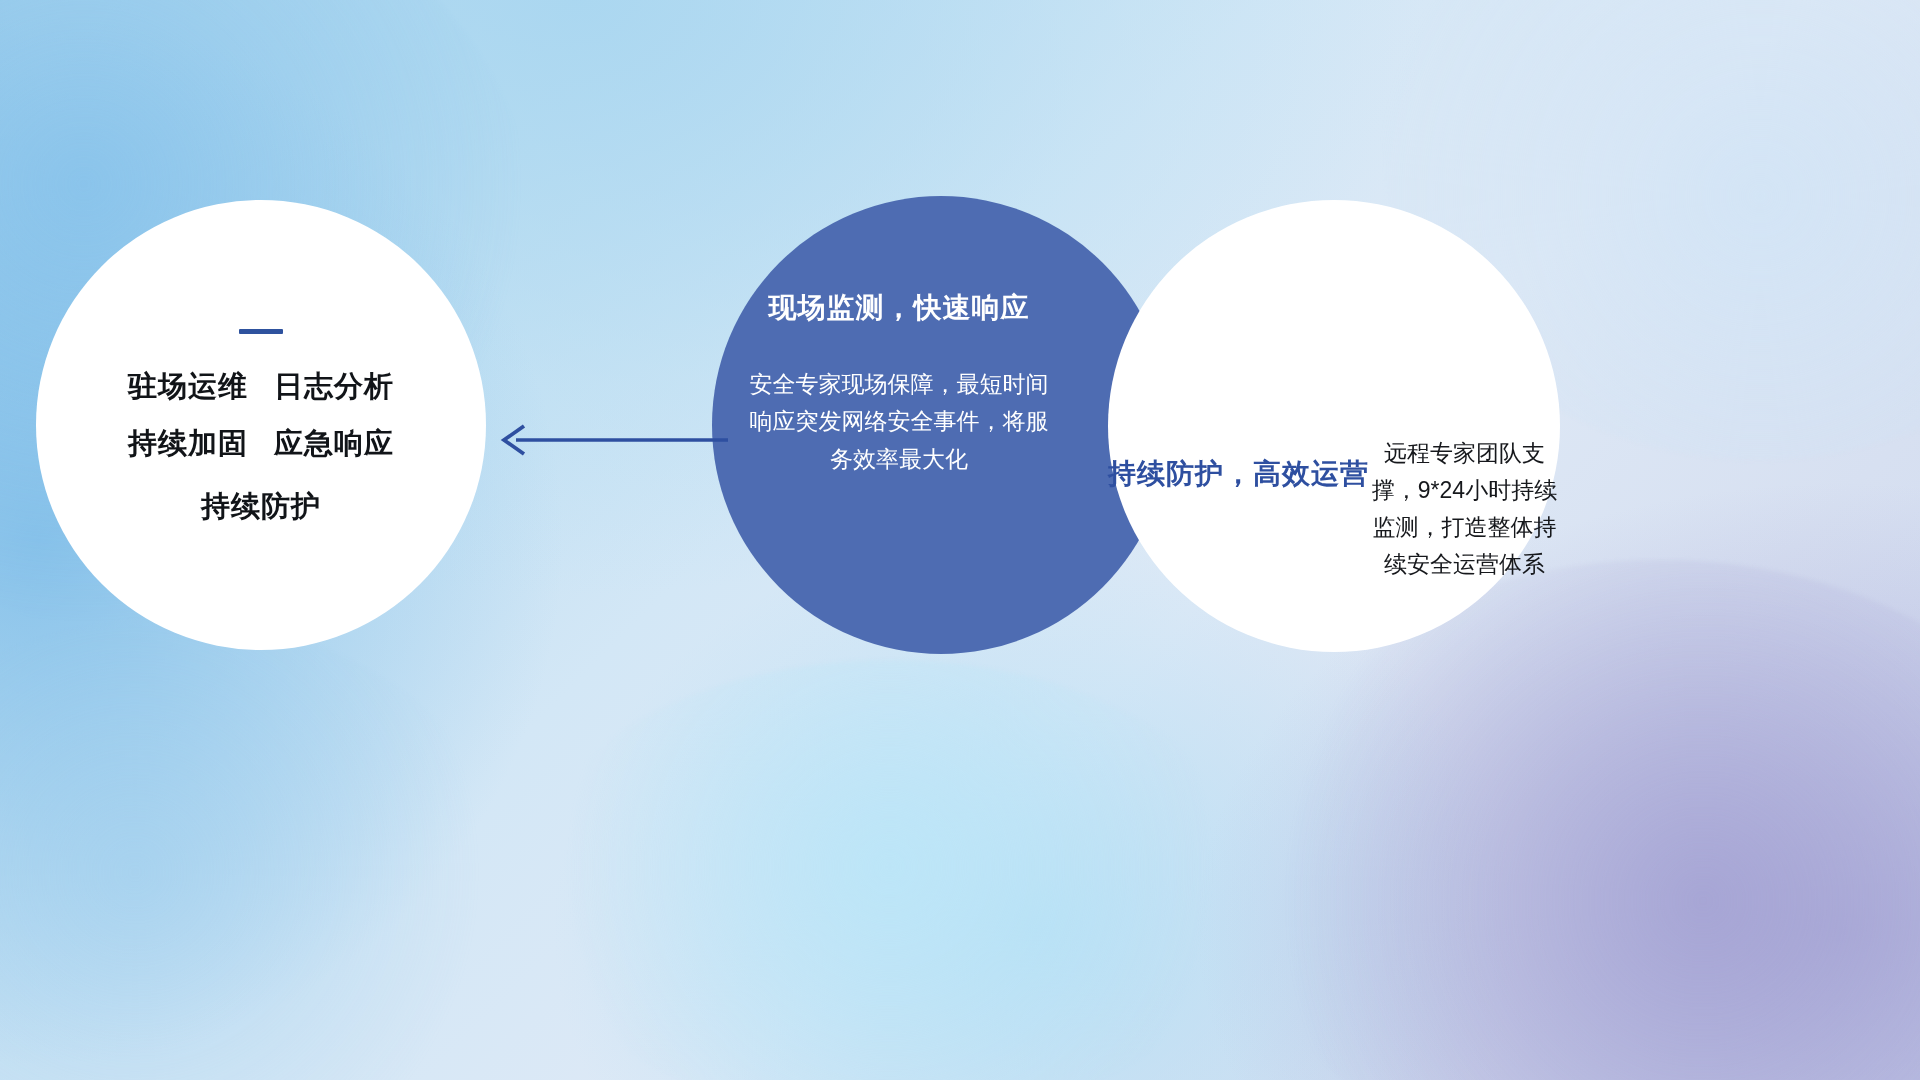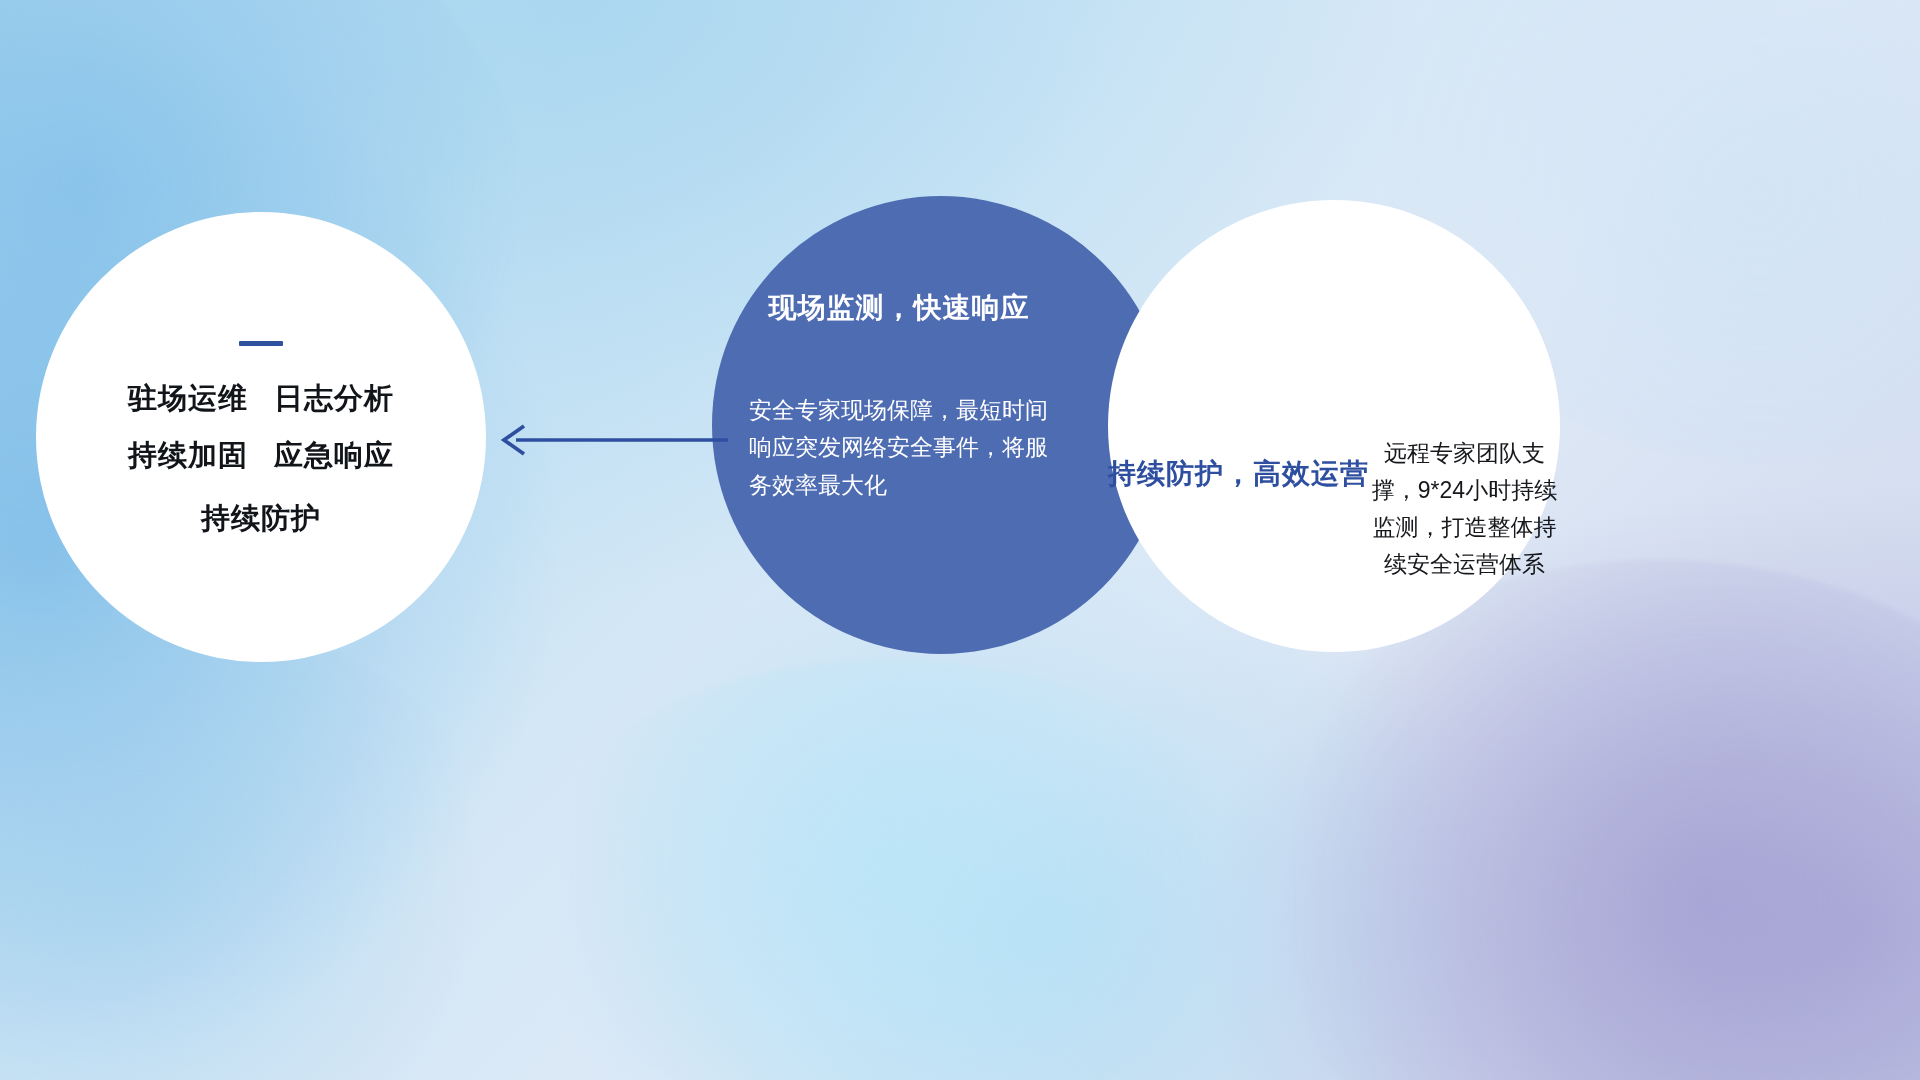--- a/index.html
+++ b/index.html
@@ -27,21 +27,21 @@
     background:radial-gradient(circle at 50% 45%, rgba(186,230,248,0.80), rgba(186,230,248,0) 72%);}
   .blob-br{left:1230px;top:560px;width:860px;height:620px;
     background:radial-gradient(circle at 55% 55%, rgba(151,146,203,0.55), rgba(151,146,203,0) 72%);}
   .blob-tr{left:1380px;top:-200px;width:760px;height:660px;
     background:radial-gradient(circle at 50% 60%, rgba(208,228,246,0.75), rgba(208,228,246,0) 70%);}
 
   .circle{position:absolute;border-radius:50%;box-sizing:border-box;}
 
   
   #circle-left{
-    left:36px;top:212px;width:450px;height:450px;
+    left:36px;top:200px;width:450px;height:450px;
     background:#ffffff;
     display:flex;flex-direction:column;align-items:center;justify-content:center;
     z-index:3;
   }
   #left-dash{width:44px;height:5px;background:#2e529e;border-radius:1px;margin-bottom:38px;}
   .left-line{
     color:#111418;font-weight:bold;font-size:29px;letter-spacing:1px;
     white-space:nowrap;text-align:center;line-height:1;
   }
   #left-line-1{margin-bottom:28px;}
@@ -57,22 +57,22 @@
   #mid-content{
     position:absolute;left:670px;top:196px;width:458px;height:458px;
     z-index:6;display:flex;flex-direction:column;align-items:center;
     box-sizing:border-box;padding-top:98px;
   }
   #mid-title{
     color:#ffffff;font-weight:bold;font-size:28px;letter-spacing:1px;
     white-space:nowrap;line-height:1;text-align:center;
   }
   #mid-body{
-    margin-top:70px;color:#ffffff;font-size:23px;line-height:1.62;
-    text-align:left;width:300px;font-weight:400;
+    margin-top:44px;color:#ffffff;font-size:23px;line-height:1.62;
+    text-align:center;width:300px;font-weight:400;
   }
 
   
   #circle-right{
     left:1108px;top:200px;width:452px;height:452px;
     background:#ffffff;z-index:5;
   }
   #right-content{
     position:absolute;left:1108px;top:200px;width:452px;height:452px;
     z-index:7;display:flex;flex-direction:row;align-items:center;

